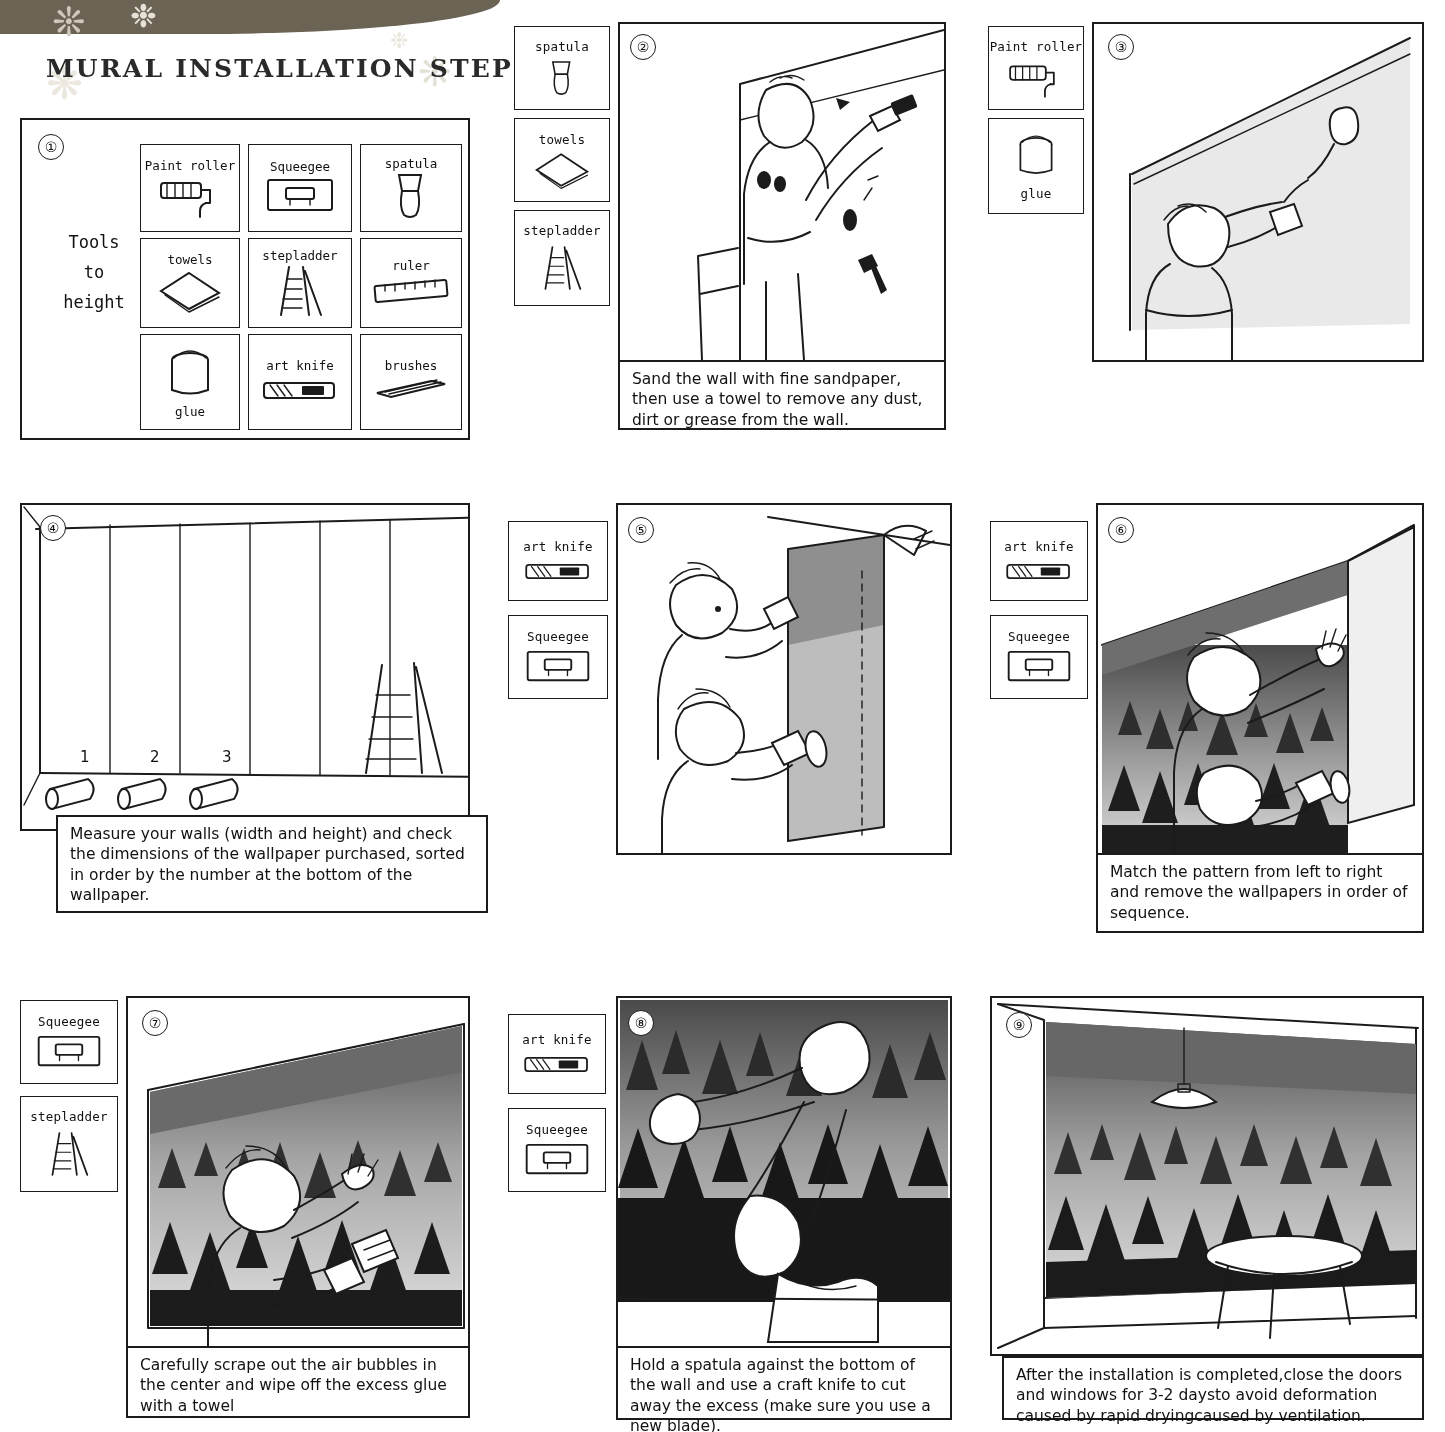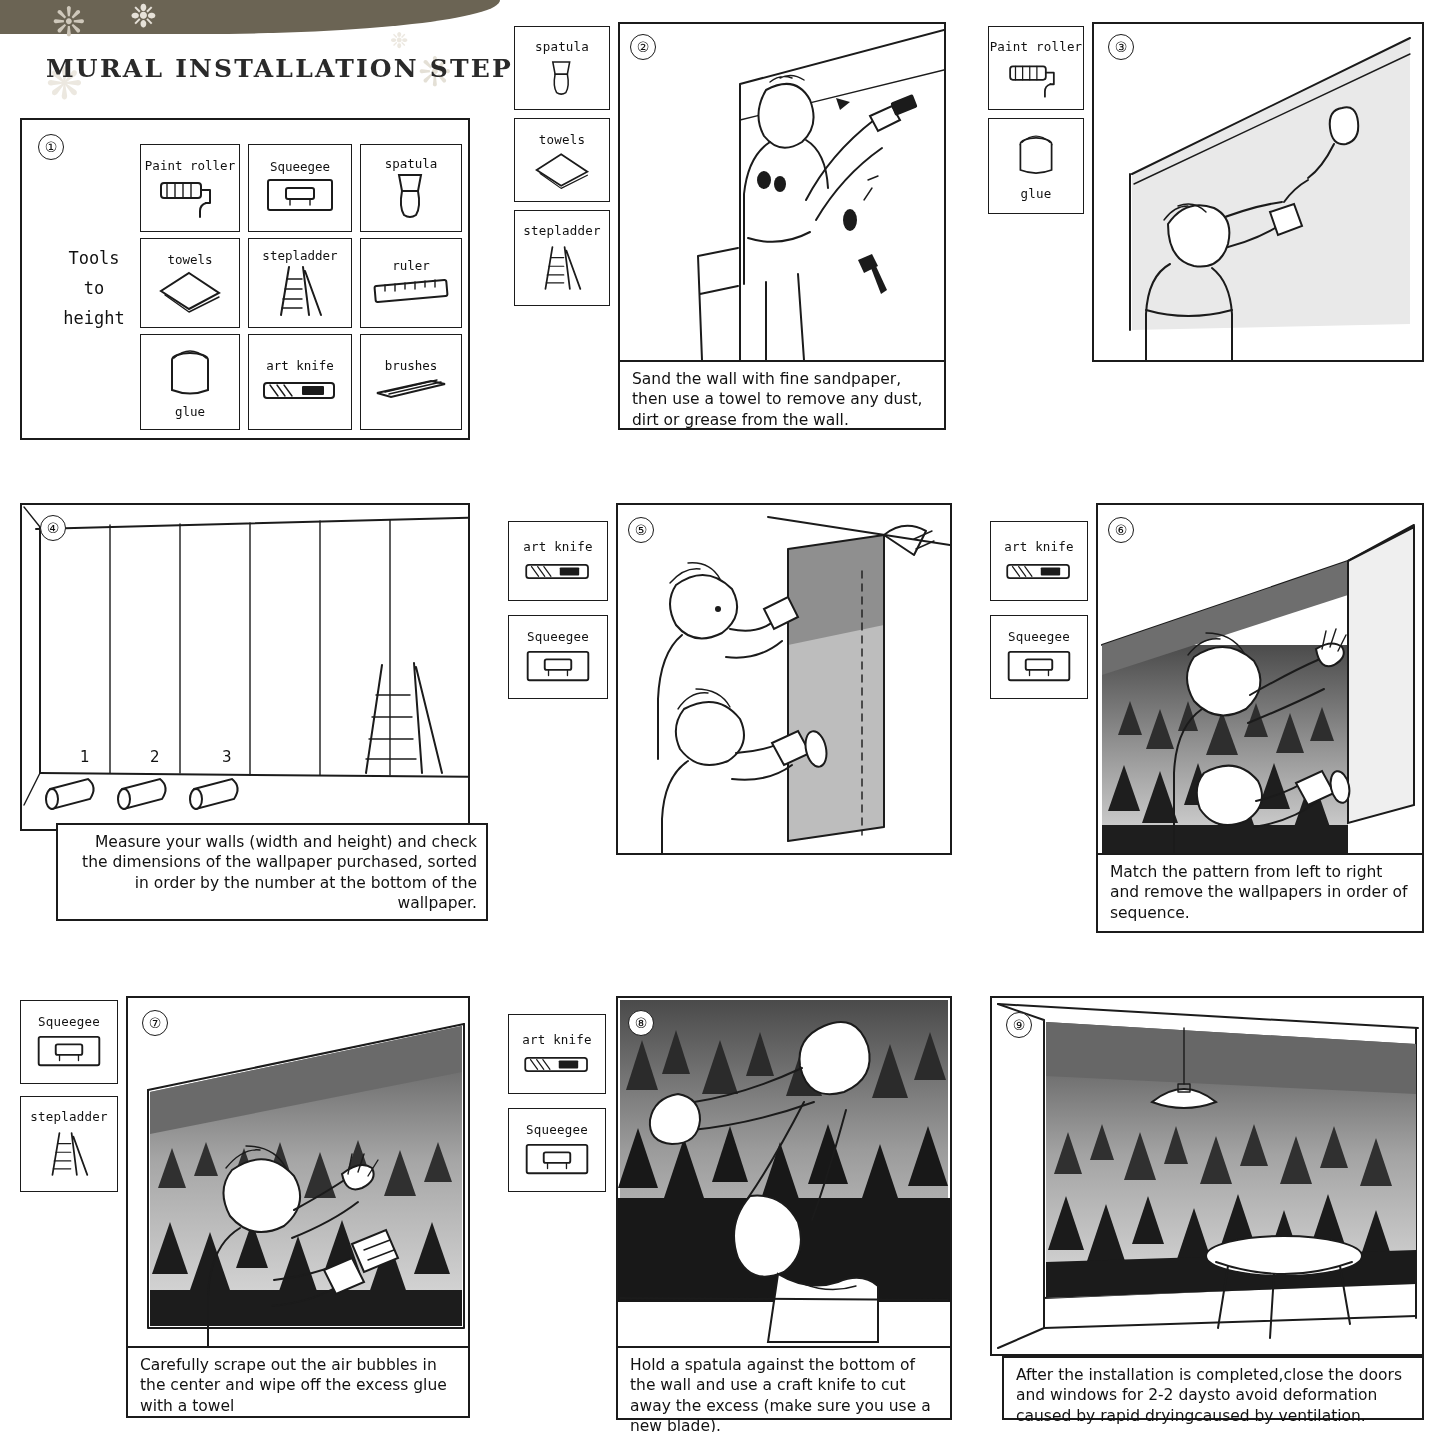--- a/index.html
+++ b/index.html
@@ -126,21 +126,20 @@
   }
   .toolsword {
     position: absolute;
     left: 26px; top: 108px;
     width: 92px;
     text-align: center;
     font-family: "DejaVu Sans Mono", monospace;
     font-size: 17px;
     line-height: 1.75;
     color: #111;
-    margin-top: 16px;
   }
 
   
   svg .ln { fill: none; stroke: #1b1b1b; stroke-width: 2; stroke-linecap: round; stroke-linejoin: round; }
   svg .lnt { fill: none; stroke: #1b1b1b; stroke-width: 1.4; stroke-linecap: round; stroke-linejoin: round; }
   svg .fillw { fill: #ffffff; stroke: #1b1b1b; stroke-width: 2; }
   svg .dk { fill: #1b1b1b; }
 </style>
 </head>
 <body>
@@ -370,21 +369,21 @@
         </g>
         <g>
           <path class="fillw" d="M172 284 l38 -10 q10 8 2 20 l-38 10 q-10 -10 -2 -20 z"></path>
           <ellipse class="fillw" cx="174" cy="294" rx="6" ry="10"></ellipse>
         </g>
       </svg>
       <div style="position:absolute; left:58px; top:243px; font-family:'DejaVu Sans',sans-serif; font-size:15px;">1</div>
       <div style="position:absolute; left:128px; top:243px; font-family:'DejaVu Sans',sans-serif; font-size:15px;">2</div>
       <div style="position:absolute; left:200px; top:243px; font-family:'DejaVu Sans',sans-serif; font-size:15px;">3</div>
     </div>
-    <div class="caption" style="position:absolute; left:36px; top:320px; width:432px; height:98px; border-top:2px solid #1b1b1b;text-align:right;">Measure your walls (width and height) and check the dimensions of the wallpaper purchased, sorted in order by the number at the bottom of the wallpaper.</div>
+    <div class="caption" style="position:absolute; left:36px; top:312px; width:432px; height:98px; border-top:2px solid #1b1b1b;">Measure your walls (width and height) and check the dimensions of the wallpaper purchased, sorted in order by the number at the bottom of the wallpaper.</div>
   </div>
 
   <div class="cell" style="left:508px; top:503px; width:444px; height:430px;">
     <div class="toolchip" style="left:0px; top:18px; width:100px; height:80px;">
       <span class="lbl">art knife</span>
       <svg width="74" height="30" viewBox="0 0 80 34">
         <rect class="fillw" x="4" y="10" width="70" height="15" rx="3"></rect>
         <rect class="dk" x="42" y="13" width="22" height="9" rx="1"></rect>
         <path class="lnt" d="M10 12 l8 11 M17 12 l8 11 M24 12 l8 11"></path>
       </svg>
@@ -684,16 +683,16 @@
 
         <path class="lnt" d="M192 30 L192 86"></path>
         <path class="fillw" d="M160 104 q32 -26 64 0 q-32 12 -64 0 z"></path>
         <path class="lnt" d="M186 86 h12 v8 h-12 z" fill="#fff"></path>
 
         <ellipse class="fillw" cx="292" cy="258" rx="78" ry="20"></ellipse>
         <path class="ln" d="M224 264 q68 24 136 0"></path>
         <path class="ln" d="M236 268 L226 330 M282 276 L278 340 M348 268 L358 326"></path>
       </svg>
     </div>
-    <div class="caption" style="position:absolute; left:12px; top:360px; width:422px; height:64px; border-top:2px solid #1b1b1b;">After the installation is completed,close the doors and windows for 2-2 daysto avoid deformation caused by rapid dryingcaused by ventilation.</div>
+    <div class="caption" style="position:absolute; left:12px; top:360px; width:422px; height:64px; border-top:2px solid #1b1b1b;">After the installation is completed,close the doors and windows for 3-2 daysto avoid deformation caused by rapid dryingcaused by ventilation.</div>
   </div>
 
 </div>
 
 </body></html>

